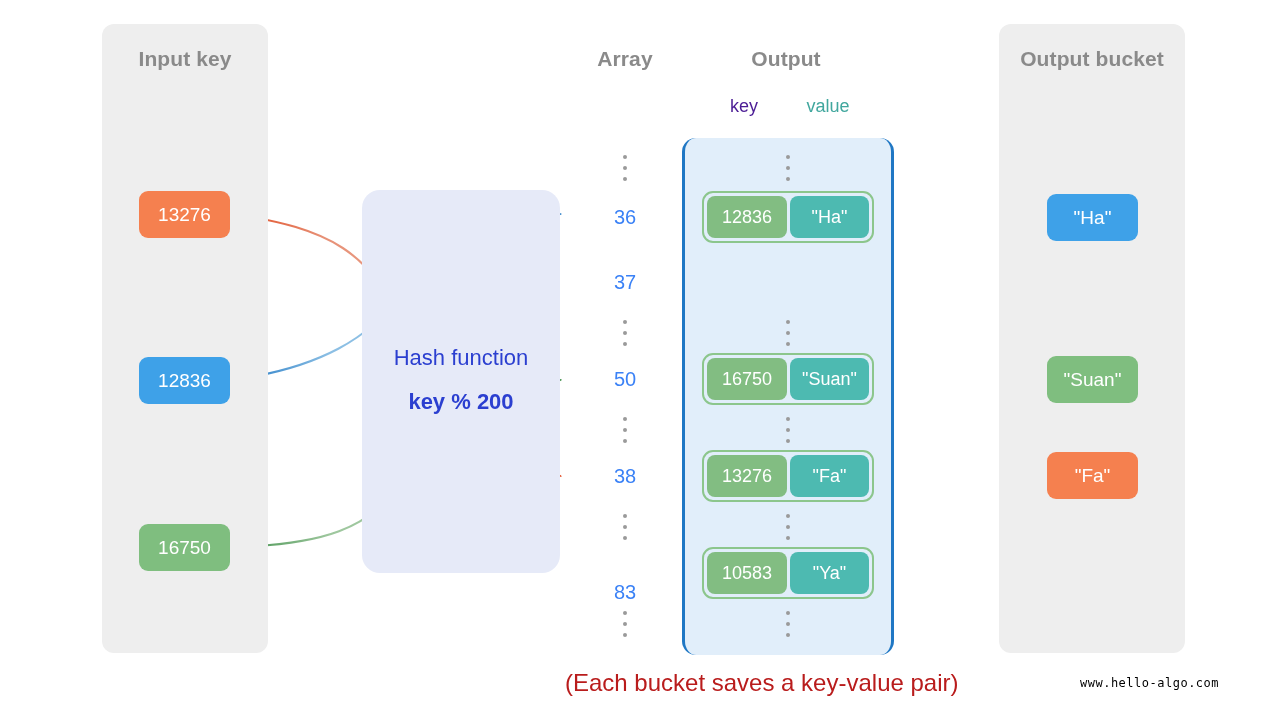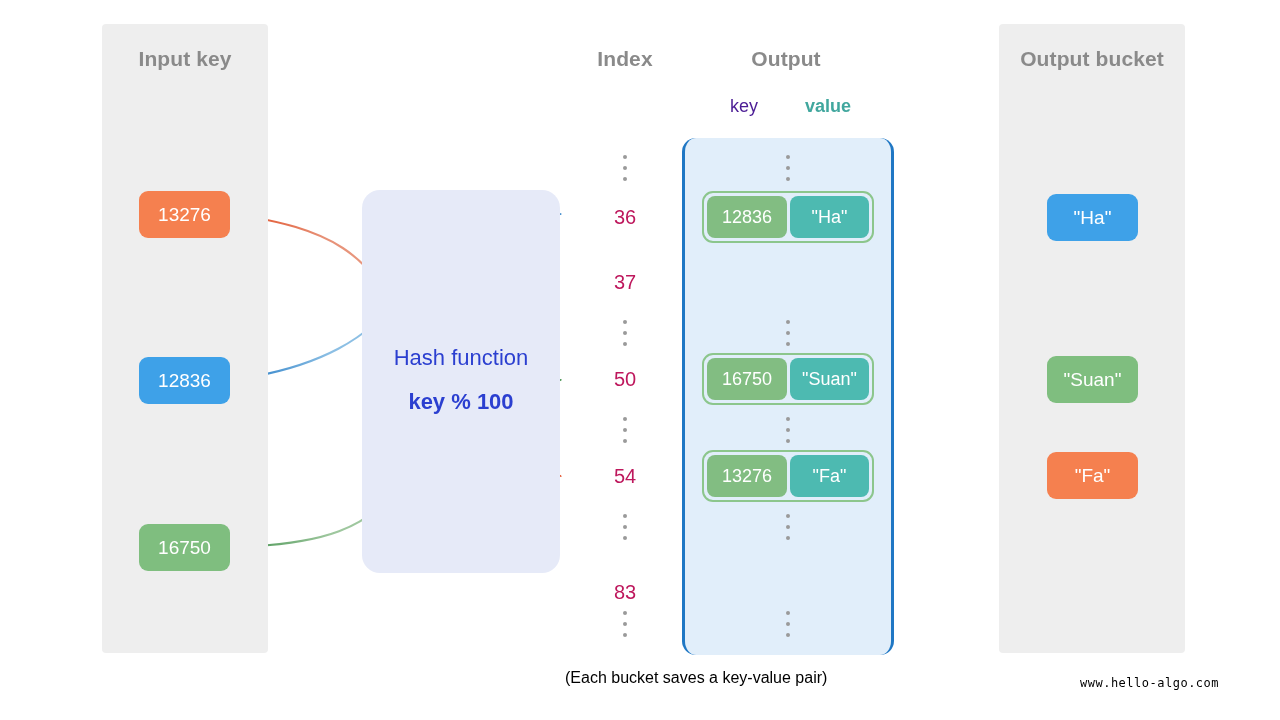--- a/index.html
+++ b/index.html
@@ -22,21 +22,21 @@
     left: 0; top: 0;
     width: 1280px;
     height: 720px;
     pointer-events: none;
   }
 
   
   .side-panel {
     position: absolute;
     background: #eeeeee;
-    border-radius: 4px;
+    border-radius: 12px;
   }
   #panel-input  { left: 102px; top: 24px; width: 166px; height: 629px; }
   #panel-output { left: 999px; top: 24px; width: 186px; height: 629px; }
 
   .panel-title {
     position: absolute;
     left: 0; right: 0;
     top: 23px;
     text-align: center;
     font-size: 21px;
@@ -104,21 +104,21 @@
     box-sizing: border-box;
   }
 
   .col-label {
     position: absolute;
     top: 96px;
     font-size: 18px;
     text-align: center;
   }
   #label-key   { left: 709px; width: 70px; color: #4c1d95; }
-  #label-value { left: 793px; width: 70px; color: #41a79e; font-weight: bold; }
+  #label-value { left: 793px; width: 70px; color: #41a79e; }
 
   
   .bucket {
     position: absolute;
     left: 702px;
     width: 172px;
     height: 52px;
     border: 2px solid #8cc68c;
     border-radius: 11px;
     box-sizing: border-box;
@@ -140,21 +140,21 @@
   .cell.key   { flex: 0 0 80px; background: #82bd82; }
   .cell.value { flex: 1 1 auto;  background: #4dbab1; }
 
   
   .idx {
     position: absolute;
     left: 596px;
     width: 58px;
     text-align: center;
     font-size: 20px;
-    color: #be185d;
+    color: #3b82f6;
   }
 
   
   .vdots {
     position: absolute;
     width: 20px;
     height: 26px;
     display: flex;
     flex-direction: column;
     align-items: center;
@@ -168,22 +168,22 @@
     background: #9a9a9a;
   }
   .vdots.idxdots { left: 615px; }
   .vdots.arrdots { left: 778px; }
 
   
   #caption {
     position: absolute;
     left: 565px;
     top: 669px;
-    font-size: 16px;
-    color: #000000;
+    font-size: 24px;
+    color: #b91c1c;
     white-space: nowrap;
   }
   #watermark {
     position: absolute;
     left: 1080px;
     top: 676px;
     font-family: "DejaVu Sans Mono", monospace;
     font-size: 12px;
     color: #000000;
     letter-spacing: .5px;
@@ -286,44 +286,44 @@
   <div class="side-panel" id="panel-input">
     <div class="panel-title">Input key</div>
   </div>
 
   <div class="pill orange in-pill" style="top:191px;">13276</div>
   <div class="pill blue in-pill" style="top:357px;">12836</div>
   <div class="pill green in-pill" style="top:524px;">16750</div>
 
   <div id="panel-hash">
     <div id="hash-title">Hash function</div>
-    <div id="hash-formula">key % 100</div>
-  </div>
-
-  <div class="panel-title" style="left:596px; width:58px; top:47px;">Index</div>
+    <div id="hash-formula">key % 200</div>
+  </div>
+
+  <div class="panel-title" style="left:596px; width:58px; top:47px;">Array</div>
 
   <div class="vdots idxdots" style="top:155px;">
       <i></i>
       <i></i>
       <i></i>
     </div>
   <div class="idx" style="top:206px;">36</div>
   <div class="idx" style="top:271px;">37</div>
   <div class="vdots idxdots" style="top:320px;">
       <i></i>
       <i></i>
       <i></i>
     </div>
   <div class="idx" style="top:368px;">50</div>
   <div class="vdots idxdots" style="top:417px;">
       <i></i>
       <i></i>
       <i></i>
     </div>
-  <div class="idx" style="top:465px;">54</div>
+  <div class="idx" style="top:465px;">38</div>
   <div class="vdots idxdots" style="top:514px;">
       <i></i>
       <i></i>
       <i></i>
     </div>
   <div class="idx" style="top:581px;">83</div>
   <div class="vdots idxdots" style="top:611px;">
       <i></i>
       <i></i>
       <i></i>
@@ -368,20 +368,24 @@
     <div class="cell key">13276</div>
     <div class="cell value">"Fa"</div>
   </div>
 
   <div class="vdots arrdots" style="top:514px;">
       <i></i>
       <i></i>
       <i></i>
     </div>
 
+  <div class="bucket" style="top:547px;">
+    <div class="cell key">10583</div>
+    <div class="cell value">"Ya"</div>
+  </div>
 
   <div class="vdots arrdots" style="top:611px;">
       <i></i>
       <i></i>
       <i></i>
     </div>
 
   <div class="side-panel" id="panel-output">
     <div class="panel-title">Output bucket</div>
   </div>

